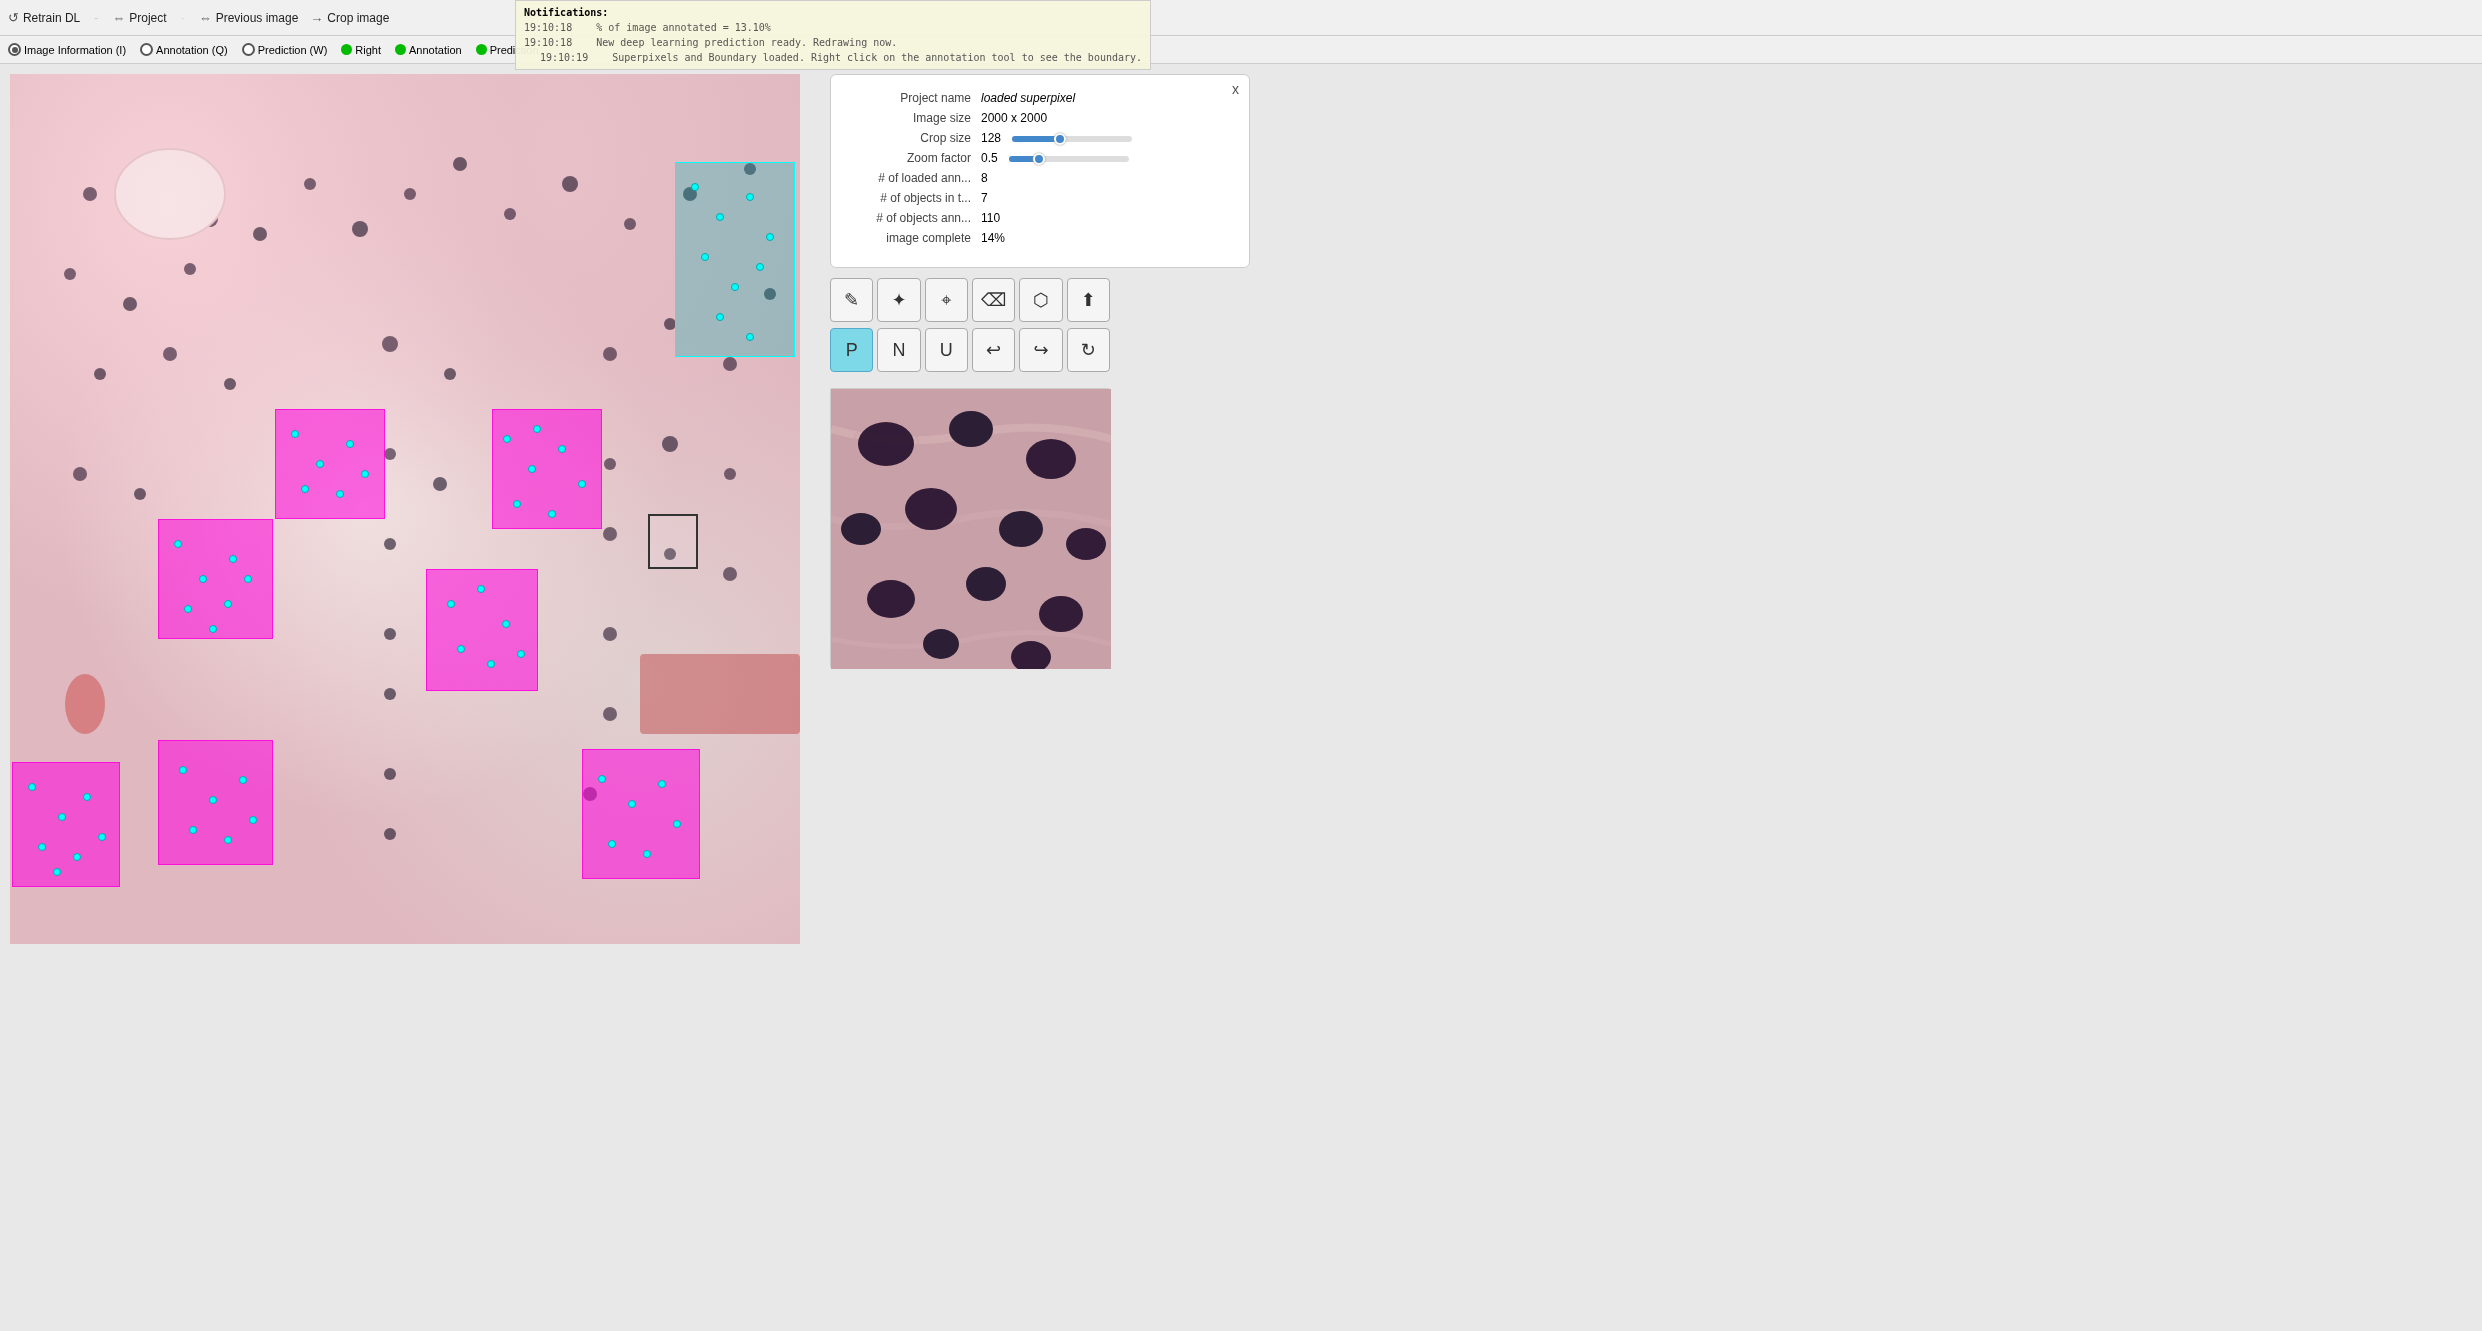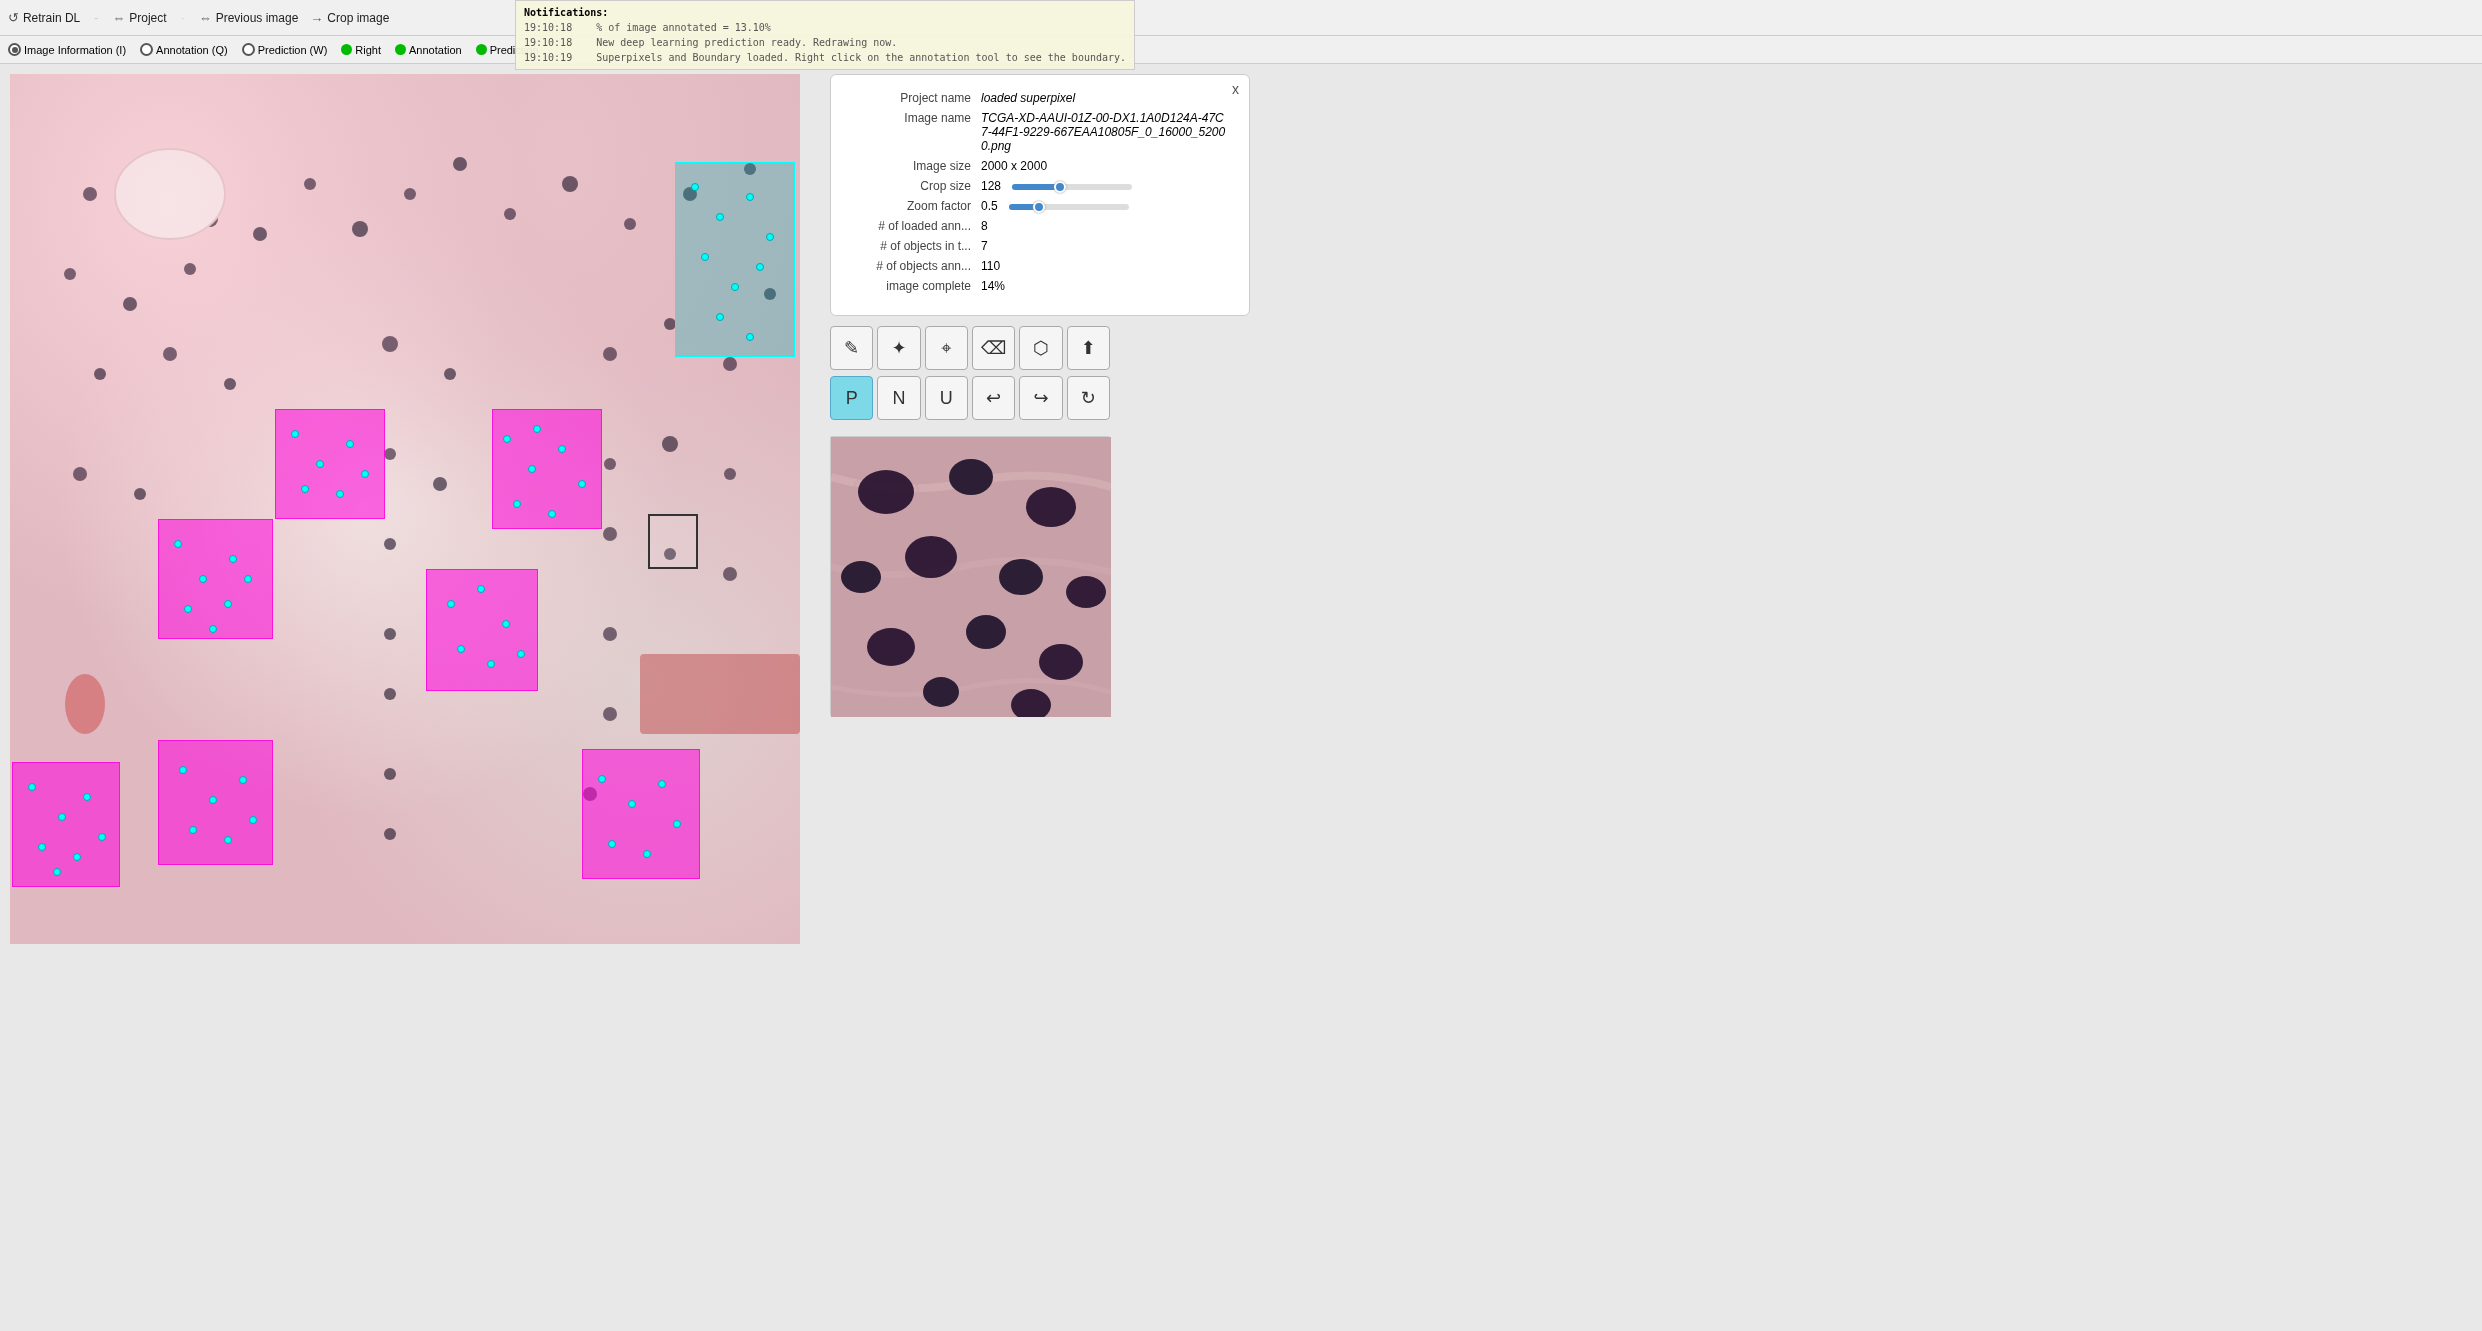--- a/index.html
+++ b/index.html
@@ -274,21 +274,21 @@
   </div>
   <div class="topbar-item">
     <span class="arrow">→</span>
     <span>Crop image</span>
   </div>
 
   <div id="notifications">
     <div style="font-weight:bold;">Notifications:</div>
     <div style="color:#555;">19:10:18&nbsp;&nbsp;&nbsp;&nbsp;% of image annotated = 13.10%</div>
     <div style="color:#555;">19:10:18&nbsp;&nbsp;&nbsp;&nbsp;New deep learning prediction ready. Redrawing now.</div>
-    <div style="color:#555;">19:10:19&nbsp;&nbsp;&nbsp;&nbsp;Superpixels and Boundary loaded. Right click on the annotation tool to see the boundary.</div>
+    <div style="color:#555;margin-left:16px;">19:10:19&nbsp;&nbsp;&nbsp;&nbsp;Superpixels and Boundary loaded. Right click on the annotation tool to see the boundary.</div>
   </div>
 </div>
 
 <div id="secondbar">
   <div class="radio-item">
     <span class="radio-dot"></span>
     <span>Image Information (I)</span>
   </div>
   <div class="radio-item">
     <span class="radio-circle"></span>
@@ -460,24 +460,20 @@
   <div id="right-panel">
 
     <div id="info-card">
       <span class="close-btn">x</span>
 
       <div class="info-row">
         <span class="info-label">Project name</span>
         <span class="info-value"><em>loaded superpixel</em></span>
       </div>
 
-      <div class="info-row">
-        <span class="info-label">Image name</span>
-        <span class="info-value" style="max-width:260px;word-break:break-all;font-style:italic;">TCGA-XD-AAUI-01Z-00-DX1.1A0D124A-47C7-44F1-9229-667EAA10805F_0_16000_52000.png</span>
-      </div>
 
       <div class="info-row">
         <span class="info-label">Image size</span>
         <span class="info-value">2000 x 2000</span>
       </div>
 
       <div class="info-row">
         <span class="info-label">Crop size</span>
         <span class="info-value">
           <span>128</span>

